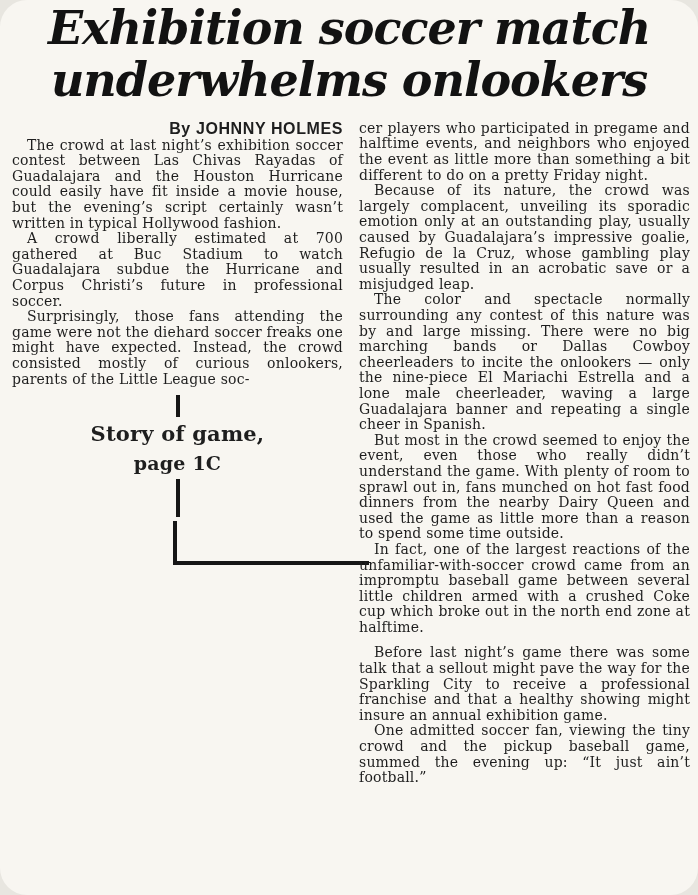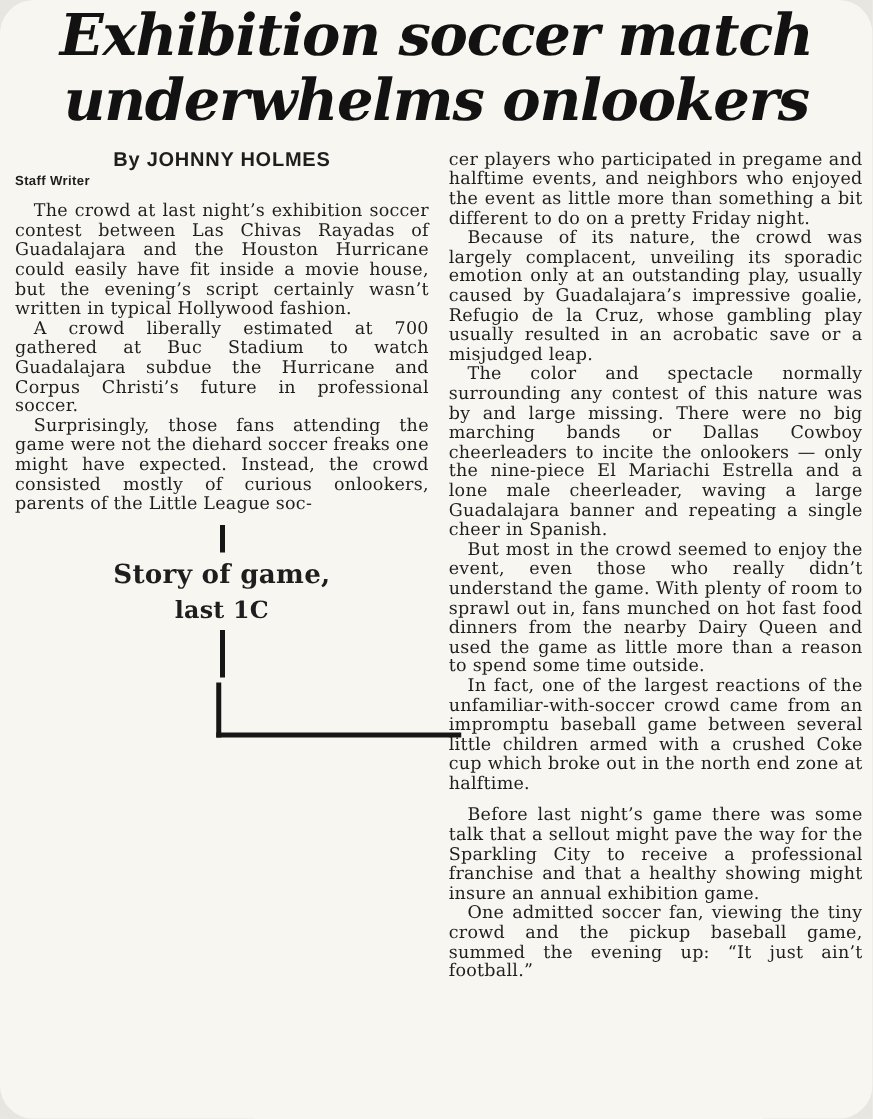--- a/index.html
+++ b/index.html
@@ -49,21 +49,21 @@
     text-indent: 15px;
   }
   .col p.no-indent { text-indent: 0; }
   .col p.gap-before { margin-top: 10px; }
   .byline {
     font-family: "Liberation Sans", sans-serif;
     font-weight: bold;
     font-size: 16px;
     letter-spacing: 0.6px;
     line-height: 1.05;
-    text-align: center;
+    text-align: right;
   }
   .staff-writer {
     font-family: "Liberation Sans", sans-serif;
     font-weight: bold;
     font-size: 10.5px;
     letter-spacing: 0.3px;
     margin-bottom: 9px;
     text-align: left;
   }
   .tick-line {
@@ -116,29 +116,28 @@
 
   <div class="headline">
     <div>Exhibition soccer match</div>
     <div>underwhelms onlookers</div>
   </div>
 
   <div class="columns">
 
     <div class="col">
       <div class="byline">By JOHNNY HOLMES</div>
-      <div class="staff-writer">Staff Writer</div>
 
       <p>The crowd at last night’s exhibition soccer contest between Las Chivas Rayadas of Guadalajara and the Houston Hurricane could easily have fit inside a movie house, but the evening’s script certainly wasn’t written in typical Hollywood fashion.</p>
       <p>A crowd liberally estimated at 700 gathered at Buc Stadium to watch Guadalajara subdue the Hurricane and Corpus Christi’s future in professional soccer.</p>
       <p>Surprisingly, those fans attending the game were not the diehard soccer freaks one might have expected. Instead, the crowd consisted mostly of curious onlookers, parents of the Little League soc-</p>
 
       <div class="tick-line short"></div>
       <div class="refer-line-1">Story of game,</div>
-      <div class="refer-line-2">last 1C</div>
+      <div class="refer-line-2">page 1C</div>
       <div class="tick-line long"></div>
 
 
       <div class="connector-line"></div>
     </div>
 
     <div class="col">
       <p class="no-indent">cer players who participated in pregame and halftime events, and neighbors who enjoyed the event as little more than something a bit different to do on a pretty Friday night.</p>
       <p>Because of its nature, the crowd was largely complacent, unveiling its sporadic emotion only at an outstanding play, usually caused by Guadalajara’s impressive goalie, Refugio de la Cruz, whose gambling play usually resulted in an acrobatic save or a misjudged leap.</p>
       <p>The color and spectacle normally surrounding any contest of this nature was by and large missing. There were no big marching bands or Dallas Cowboy cheerleaders to incite the onlookers — only the nine-piece El Mariachi Estrella and a lone male cheerleader, waving a large Guadalajara banner and repeating a single cheer in Spanish.</p>

